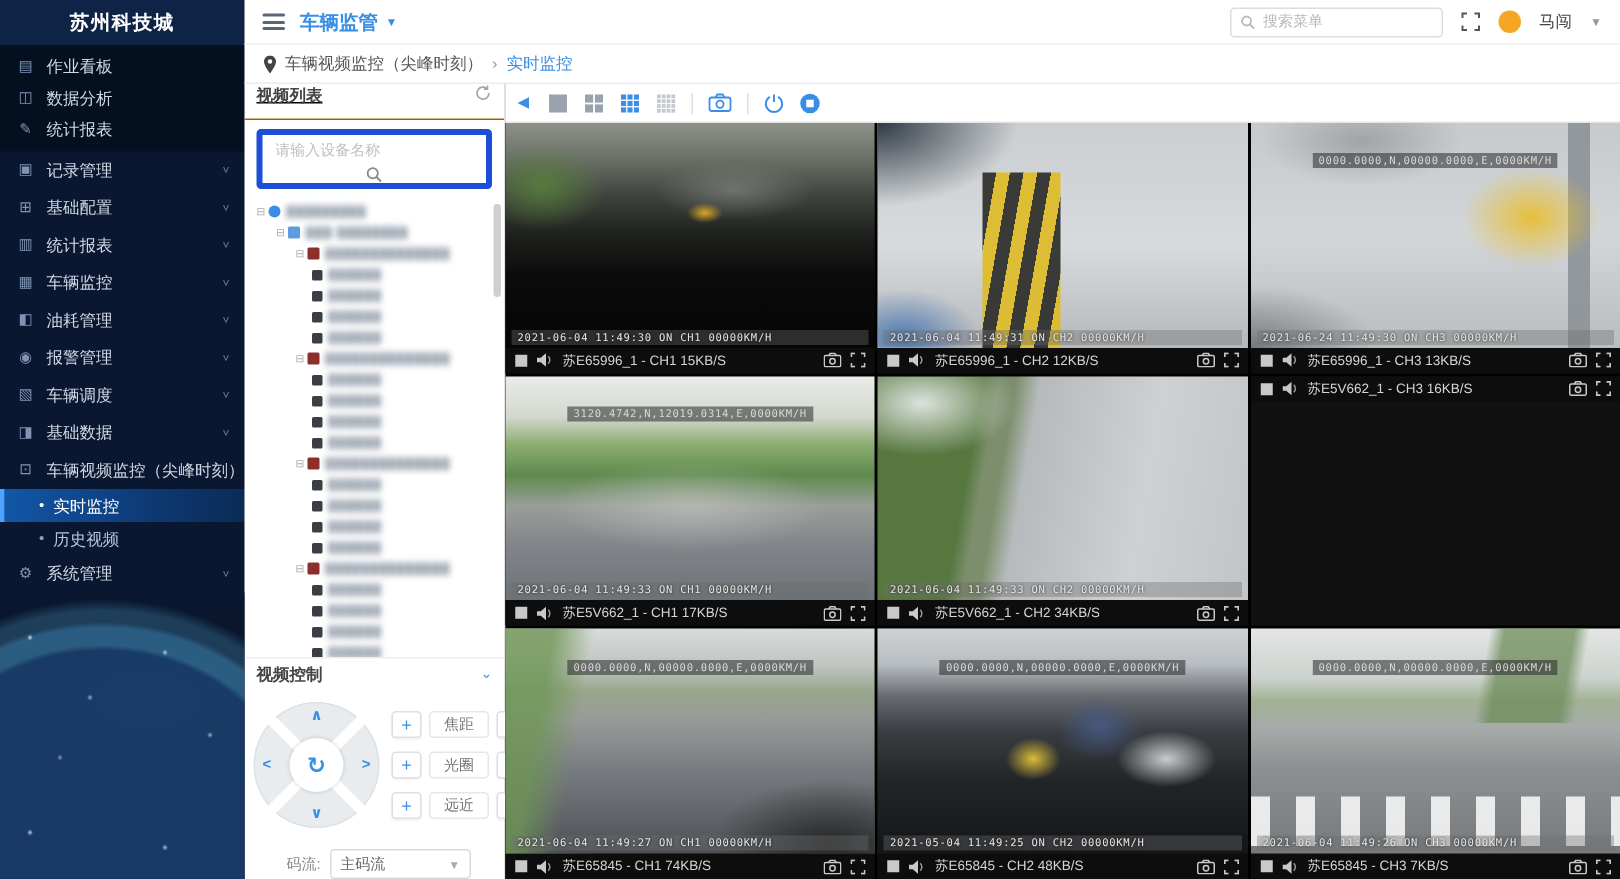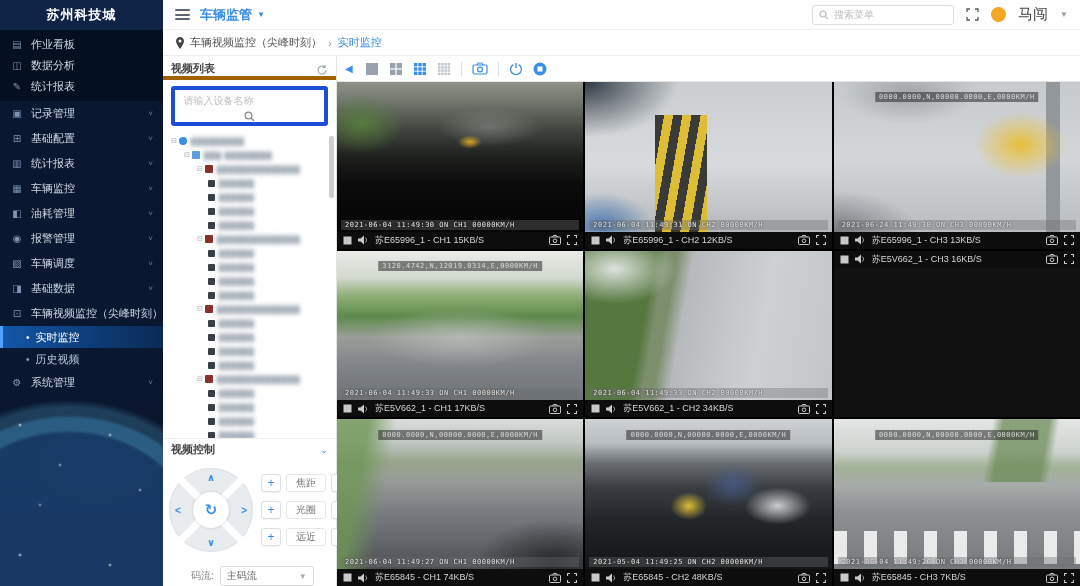--- a/index.html
+++ b/index.html
@@ -42,33 +42,33 @@
   .hamburger { width:15px; height:11px; display:flex; flex-direction:column; justify-content:space-between; cursor:pointer; margin-right:10px; }
   .hamburger i { height:2px; background:#5a6675; border-radius:1px; }
   .mod-title { color:#3a8ee6; font-size:13px; font-weight:bold; cursor:pointer; }
   .mod-caret { color:#3a8ee6; font-size:8px; margin-left:5px; cursor:pointer; }
   .top-right { margin-left:auto; display:flex; align-items:center; gap:12px; }
   .search-box { display:flex; align-items:center; border:1px solid #ddd; border-radius:3px; height:20px; width:142px; padding:0 6px; background:#fff; }
   .search-box svg { flex-shrink:0; }
   .search-box input { border:0; outline:0; font-size:10px; width:100%; margin-left:5px; color:#333; font-family:Liberation Sans, sans-serif; }
   .search-box input::placeholder { color:#bbb; }
   .avatar { width:15px; height:15px; border-radius:50%; background:#f5a623; }
-  .uname { font-size:15px; color:#444; }
+  .uname { font-size:11px; color:#444; }
   .u-caret { font-size:8px; color:#999; }
 
   .crumbbar { height:26px; background:#fff; display:flex; align-items:center; padding:0 12px; border-bottom:1px solid #ececec; }
   .crumb-txt { font-size:11px; color:#555; margin-left:5px; }
   .crumb-sep { font-size:11px; color:#999; margin:0 6px; }
   .crumb-cur { font-size:11px; color:#3a8ee6; cursor:pointer; }
 
   .content { flex:1; display:flex; min-height:0; }
 
   
   .list-panel { width:174px; background:#fff; border-right:1px solid #e3e3e3; display:flex; flex-direction:column; flex-shrink:0; }
-  .panel-hd { height:24px; display:flex; align-items:flex-end; padding:0 8px; border-bottom:4px solid #a16207; }
+  .panel-hd { height:24px; display:flex; align-items:flex-start; padding:0 8px; border-bottom:1px solid #a16207;text-decoration:underline; }
   .panel-hd .t { font-size:11px; color:#444; font-weight:bold; }
   .panel-hd .rf { margin-left:auto; cursor:pointer; display:flex; }
   .lp-search { padding:6px 8px; }
   .lp-search .inner { display:flex; align-items:center; border:4px solid #1d4ed8; border-radius:3px; height:40px; padding:0 6px;flex-direction:column; }
   .lp-search input { border:0; outline:0; font-size:10px; flex:1; color:#333; font-family:inherit; }
   .lp-search input::placeholder { color:#c0c0c0; }
   .tree { flex:1; overflow:hidden; position:relative; padding:2px 0 0 6px; }
   .tree-row { height:14px; display:flex; align-items:center; cursor:pointer; }
   .tw { width:10px; font-size:7px; color:#aaa; text-align:center; flex-shrink:0; }
   .ti { width:8px; height:8px; border-radius:1px; margin-right:4px; flex-shrink:0; }
@@ -113,21 +113,21 @@
   
   .video-panel { flex:1; display:flex; flex-direction:column; min-width:0; }
   .vtoolbar { height:26px; background:#fff; display:flex; align-items:center; padding:0 8px; gap:10px; border-bottom:1px solid #e5e5e5; }
   .collapse-ar { color:#3a8ee6; font-size:10px; cursor:pointer; margin-right:2px; }
   .lg { cursor:pointer; display:flex; }
   .vt-sep { width:1px; height:14px; background:#ddd; }
   .vt-ic { cursor:pointer; display:flex; }
   .vgrid { flex:1; display:grid; grid-template-columns:repeat(3,1fr); grid-template-rows:repeat(3,1fr); gap:2px; background:#000; }
   .cell { display:flex; flex-direction:column; min-height:0; background:#111; }
   .feed { flex:1; position:relative; overflow:hidden; }
-  .osd { position:absolute; font-family:"DejaVu Sans Mono",monospace; font-size:7px; letter-spacing:.5px; white-space:nowrap; padding:1px 4px; }
+  .osd { position:absolute; font-family:"DejaVu Sans Mono",monospace; font-size:7px; letter-spacing:.5px; white-space:nowrap; padding:1px 4px;margin-top:10px; }
   .osd-top { top:7%; left:50%; transform:translateX(-50%); color:#d8d8d8; background:rgba(40,40,40,.55); }
   .osd-bot { bottom:2px; left:4px; right:4px; color:#e6e6e6; background:rgba(110,110,110,.38); text-shadow:0 0 2px rgba(0,0,0,.8); }
   .cbar { height:17px; background:#0d0d0d; display:flex; align-items:center; padding:0 6px; gap:6px; flex-shrink:0; }
   .cbar .lbl { color:#d5d5d5; font-size:9px; white-space:nowrap; overflow:hidden; }
   .cbar .sp { flex:1; }
   .cic { display:flex; cursor:pointer; flex-shrink:0; }
 
   
   .f1 { background:
     radial-gradient(60px 42px at 10% 28%, rgba(88,130,60,.85), transparent 70%),

